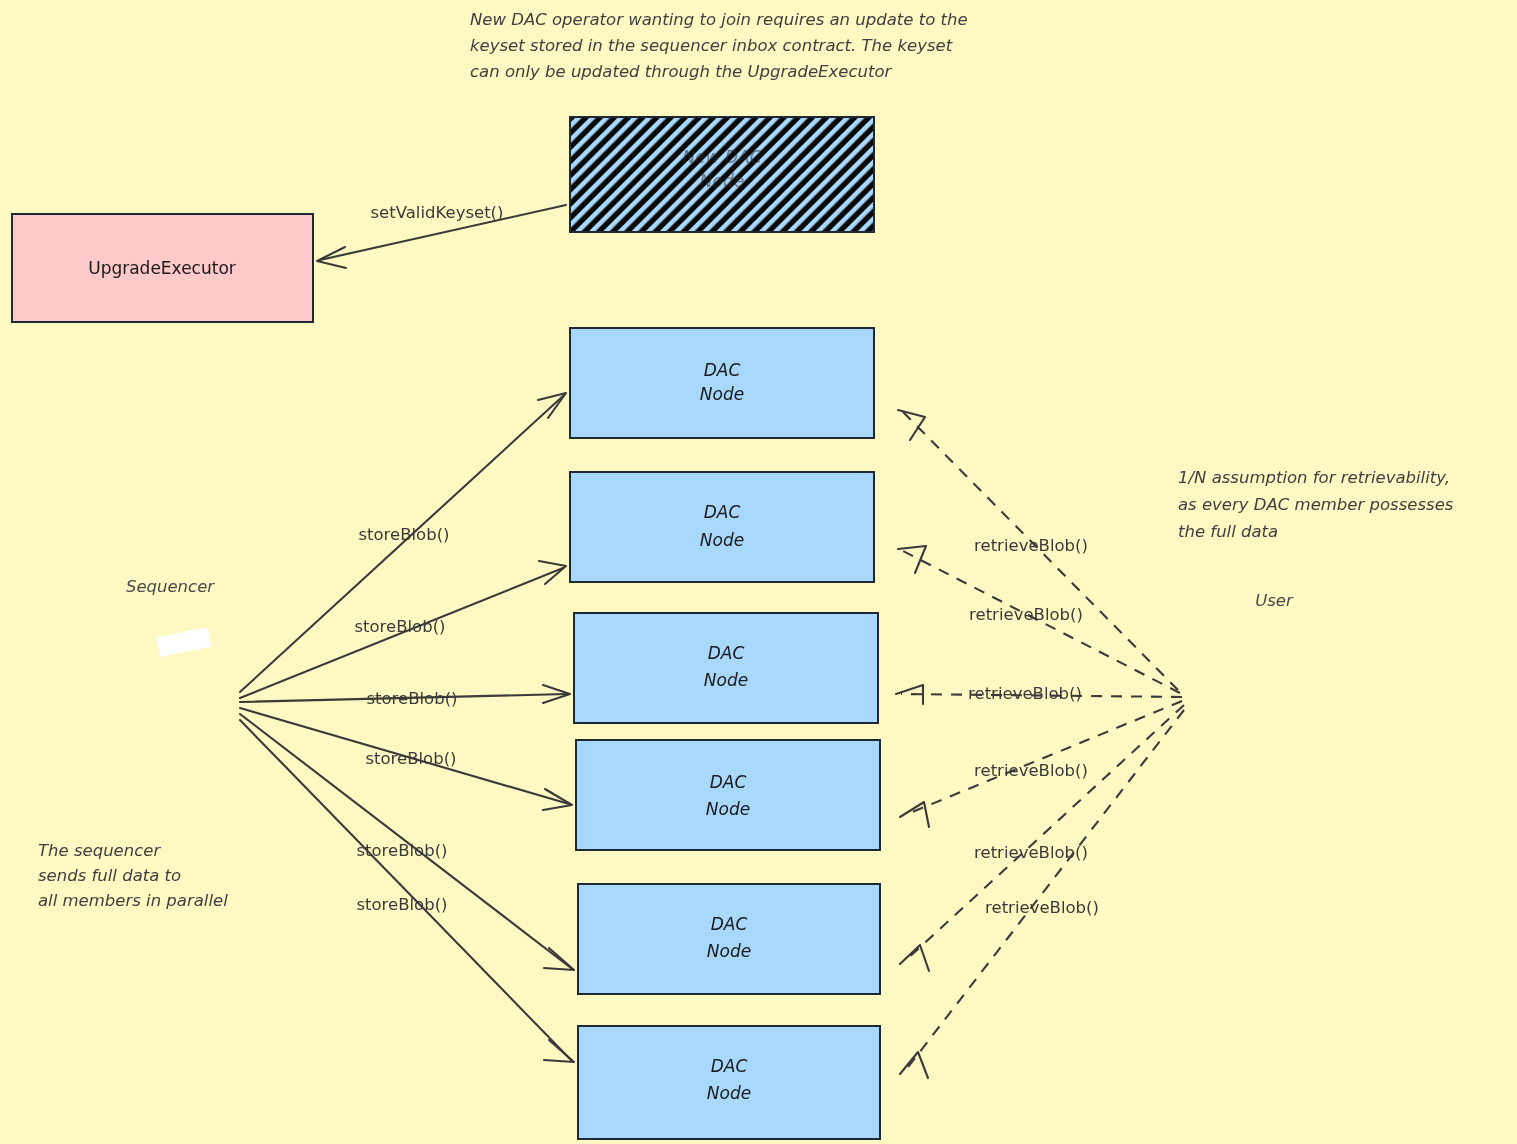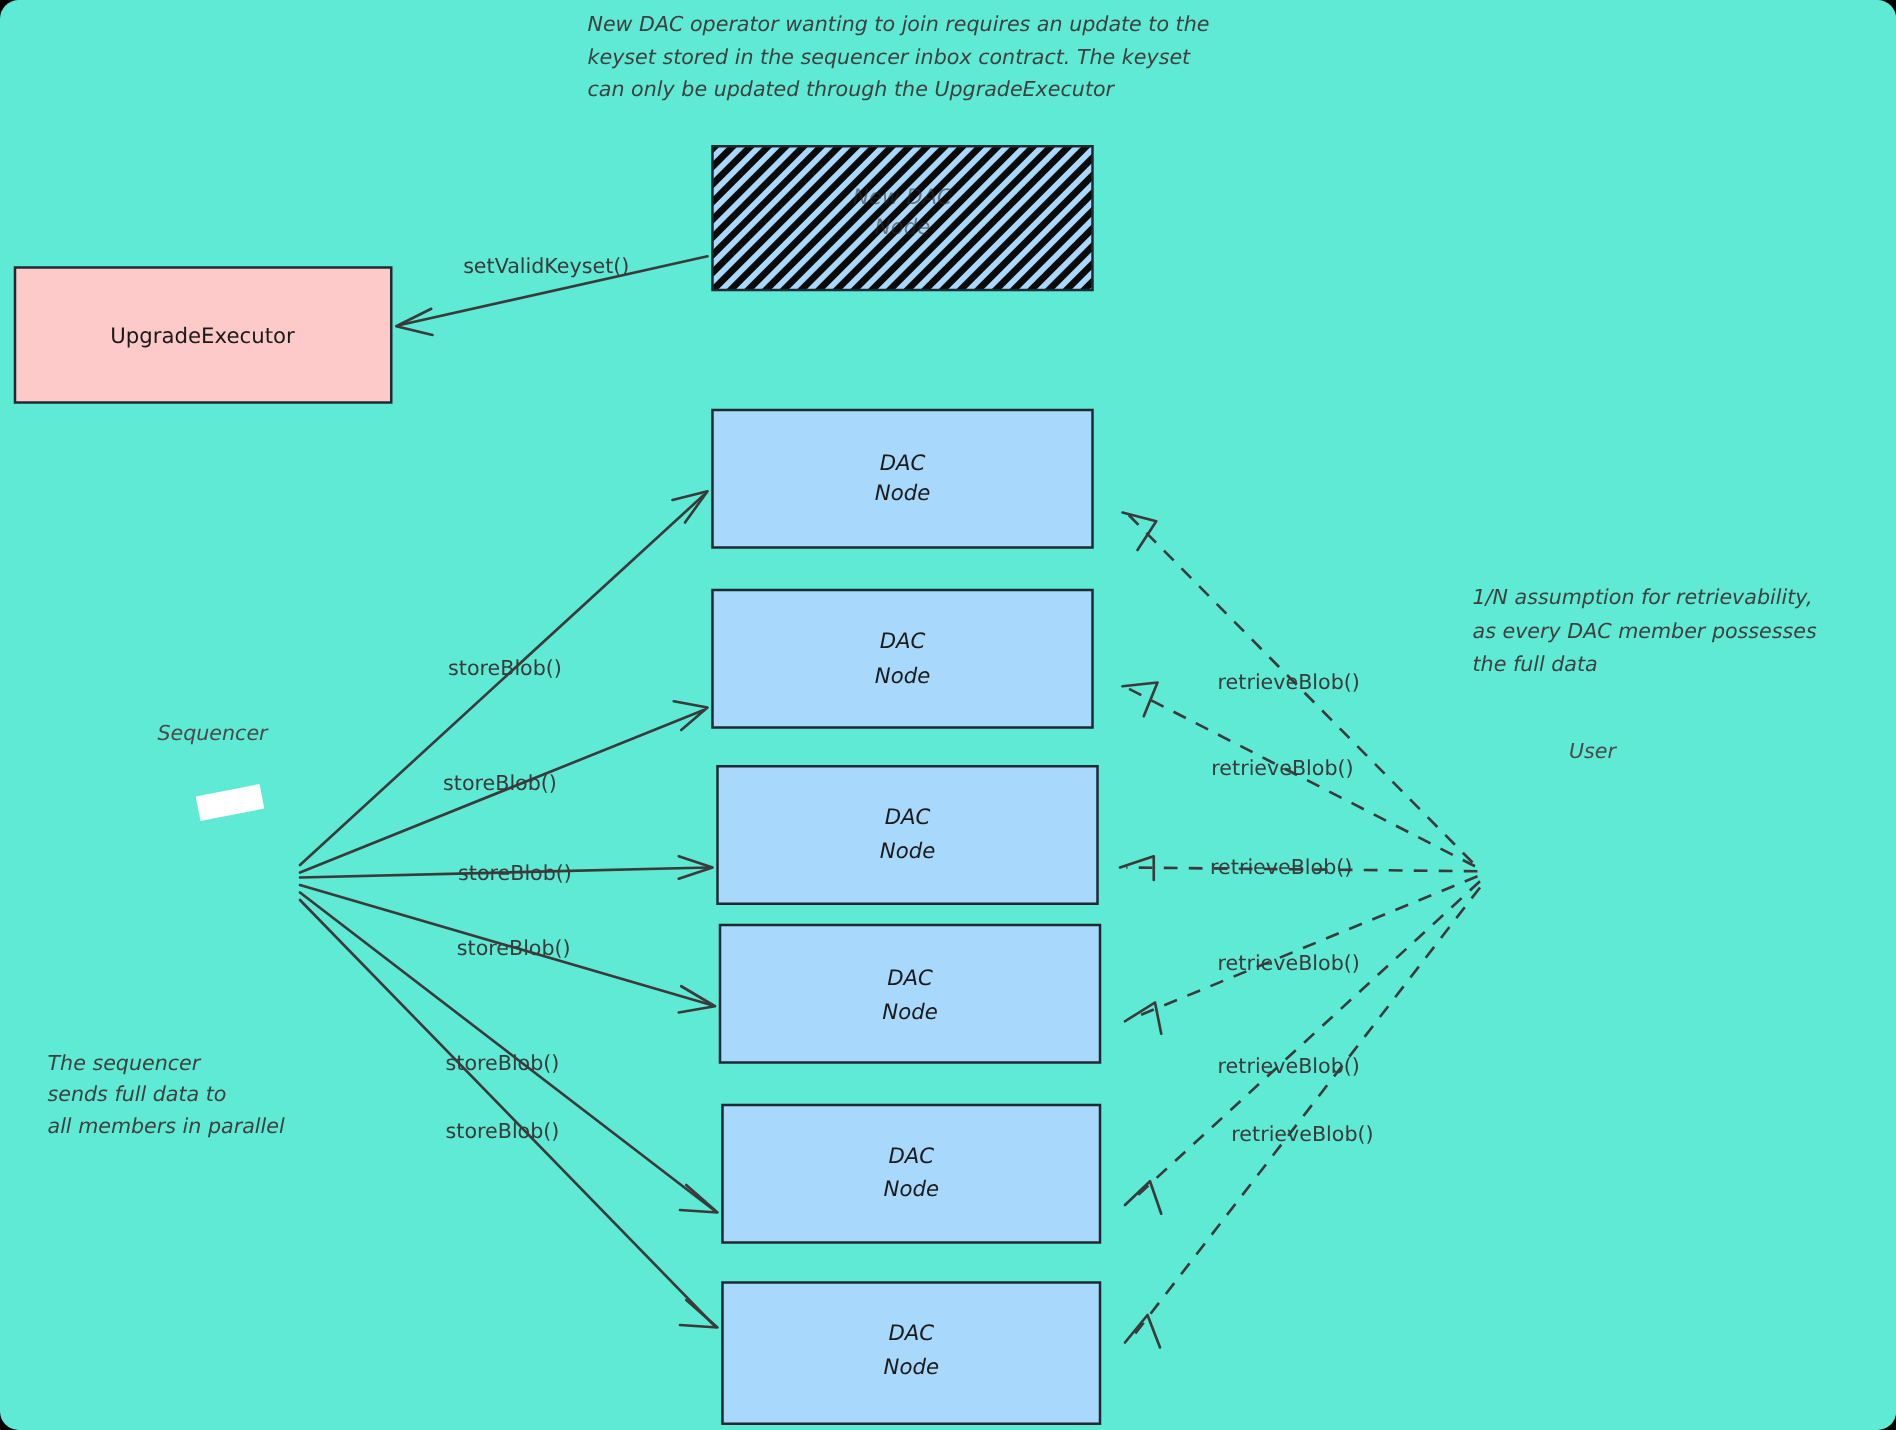--- a/index.html
+++ b/index.html
@@ -4,24 +4,23 @@
 <style>
   html, body {
     margin: 0;
     padding: 0;
     background: #000000;
   }
   #canvas {
     position: relative;
     width: 1517px;
     height: 1144px;
-    background: #5eead4;
+    background: #fef9c3;
     overflow: hidden;
     font-family: "DejaVu Sans", sans-serif;
-    border-radius: 15px;
   }
   svg.layer {
     position: absolute;
     top: 0; left: 0;
     width: 1517px;
     height: 1144px;
   }
   .node-label {
     font-family: "DejaVu Sans", sans-serif;
     font-style: italic;

